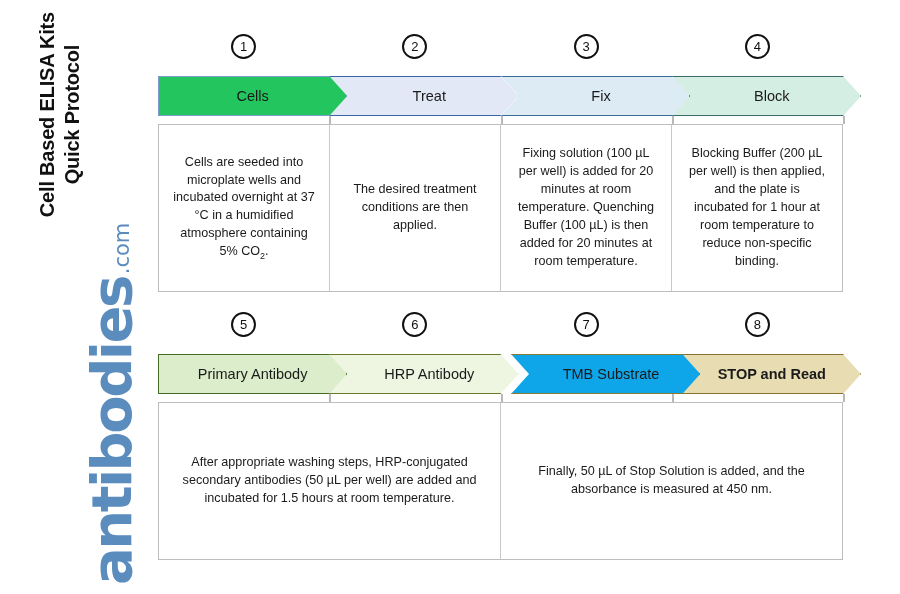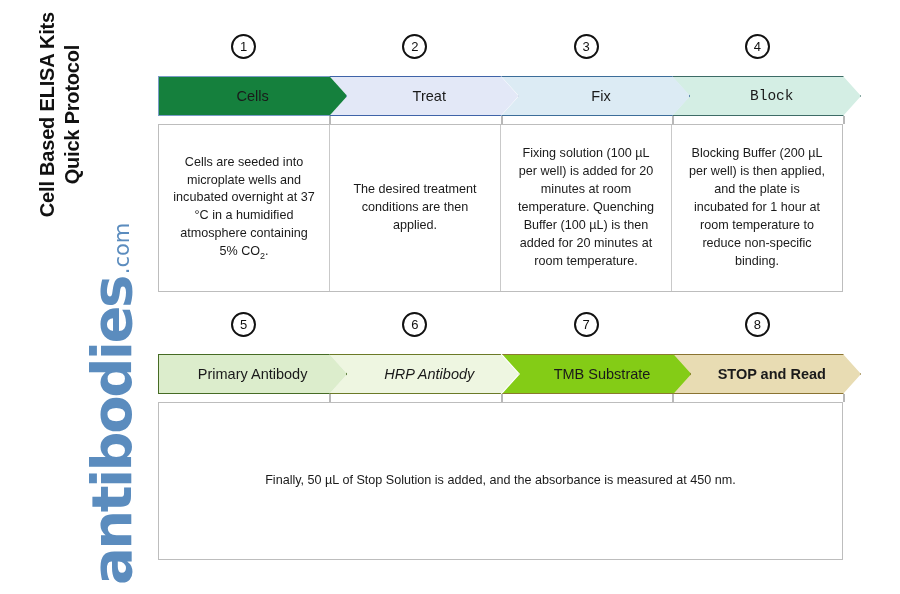--- a/index.html
+++ b/index.html
@@ -196,33 +196,33 @@
   </div>
 
   <div class="flow-row row1">
     <div class="numbers" id="nums-0">
         <div class="num-circle" style="left: 85.625px;">1</div>
         <div class="num-circle" style="left: 256.875px;">2</div>
         <div class="num-circle" style="left: 428.125px;">3</div>
         <div class="num-circle" style="left: 599.375px;">4</div>
       </div>
     <div class="chev-band" id="chevs-0">
-        <div class="chev" style="left: 0px; width: 189.25px; background: #15803d; border-color: rgb(122, 156, 198); z-index: 4; clip-path: polygon(0% 0%, 90.4888% 0%, 100% 50%, 90.4888% 100%, 0% 100%);">
+        <div class="chev" style="left: 0px; width: 189.25px; background: #22c55e; border-color: rgb(122, 156, 198); z-index: 4; clip-path: polygon(0% 0%, 90.4888% 0%, 100% 50%, 90.4888% 100%, 0% 100%);">
           <span class="chev-label">Cells</span>
         </div>
         <div class="chev" style="left: 171.25px; width: 189.25px; background: rgb(227, 232, 247); border-color: rgb(63, 99, 168); z-index: 3; clip-path: polygon(0% 0%, 90.4888% 0%, 100% 50%, 90.4888% 100%, 0% 100%, 9.51123% 50%);">
           <span class="chev-label" style="margin-left: 10.8px;">Treat</span>
         </div>
         <div class="tick" style="left: 171.25px;"></div>
         <div class="chev" style="left: 343px; width: 189.25px; background: rgb(220, 235, 244); border-color: rgb(60, 109, 153); z-index: 2; clip-path: polygon(0% 0%, 90.4888% 0%, 100% 50%, 90.4888% 100%, 0% 100%, 9.51123% 50%);">
           <span class="chev-label" style="margin-left: 10.8px;">Fix</span>
         </div>
         <div class="tick" style="left: 342.5px;"></div>
         <div class="chev" style="left: 513.75px; width: 189.25px; background: rgb(212, 238, 228); border-color: rgb(61, 107, 102); z-index: 1; clip-path: polygon(0% 0%, 90.4888% 0%, 100% 50%, 90.4888% 100%, 0% 100%, 9.51123% 50%);">
-          <span class="chev-label" style="margin-left: 10.8px; font-family: Liberation Mono, monospace;">Block</span>
+          <span class="chev-label" style="margin-left: 10.8px;">Block</span>
         </div>
         <div class="tick" style="left: 513.75px;"></div>
         <div class="tick" style="left: 685px;"></div>
       </div>
     <div class="panels row1" id="panels-0">
         <div class="panel">
           <div class="panel-text">Cells are seeded into microplate wells and incubated overnight at 37 °C in a humidified atmosphere containing 5% CO<sub>2</sub>.</div>
         </div>
         <div class="panel">
           <div class="panel-text">The desired treatment conditions are then applied.</div>
@@ -240,34 +240,37 @@
     <div class="numbers" id="nums-1">
         <div class="num-circle" style="left: 85.625px;">5</div>
         <div class="num-circle" style="left: 256.875px;">6</div>
         <div class="num-circle" style="left: 428.125px;">7</div>
         <div class="num-circle" style="left: 599.375px;">8</div>
       </div>
     <div class="chev-band" id="chevs-1">
         <div class="chev" style="left: 0px; width: 189.25px; background: rgb(220, 237, 204); border-color: rgb(70, 107, 36); z-index: 4; clip-path: polygon(0% 0%, 90.4888% 0%, 100% 50%, 90.4888% 100%, 0% 100%);">
           <span class="chev-label">Primary Antibody</span>
         </div>
-        <div class="chev" style="left: 171.25px; width: 189.25px; background: rgb(238, 246, 225); border-color: rgb(107, 122, 39); z-index: 3; clip-path: polygon(0% 0%, 90.4888% 0%, 100% 50%, 90.4888% 100%, 0% 100%, 9.51123% 50%); font-style: italic;">
+        <div class="chev" style="left: 171.25px; width: 189.25px; background: rgb(238, 246, 225); border-color: rgb(107, 122, 39); z-index: 3; clip-path: polygon(0% 0%, 90.4888% 0%, 100% 50%, 90.4888% 100%, 0% 100%, 9.51123% 50%);">
           <span class="chev-label" style="margin-left: 10.8px;">HRP Antibody</span>
         </div>
         <div class="tick" style="left: 171.25px;"></div>
-        <div class="chev" style="left: 344px; width: 189.25px; background: #84cc16; border-color: rgb(138, 122, 46); z-index: 2; clip-path: polygon(0% 0%, 90.4888% 0%, 100% 50%, 90.4888% 100%, 0% 100%, 9.51123% 50%);">
+        <div class="chev" style="left: 353px; width: 189.25px; background: #0ea5e9; border-color: rgb(138, 122, 46); z-index: 2; clip-path: polygon(0% 0%, 90.4888% 0%, 100% 50%, 90.4888% 100%, 0% 100%, 9.51123% 50%);">
           <span class="chev-label" style="margin-left: 10.8px;">TMB Substrate</span>
         </div>
         <div class="tick" style="left: 342.5px;"></div>
         <div class="chev" style="left: 513.75px; width: 189.25px; background: rgb(232, 220, 179); border-color: rgb(138, 115, 49); z-index: 1; clip-path: polygon(0% 0%, 90.4888% 0%, 100% 50%, 90.4888% 100%, 0% 100%, 9.51123% 50%);">
           <span class="chev-label" style="margin-left: 10.8px; font-weight: bold;">STOP and Read</span>
         </div>
         <div class="tick" style="left: 513.75px;"></div>
         <div class="tick" style="left: 685px;"></div>
       </div>
     <div class="panels row2" id="panels-1">
         <div class="panel">
+          <div class="panel-text">After appropriate washing steps, HRP-conjugated secondary antibodies (50 µL per well) are added and incubated for 1.5 hours at room temperature.</div>
+        </div>
+        <div class="panel">
           <div class="panel-text">Finally, 50 µL of Stop Solution is added, and the absorbance is measured at 450 nm.</div>
         </div>
       </div>
   </div>
 
 </div>
 
 </body></html>

